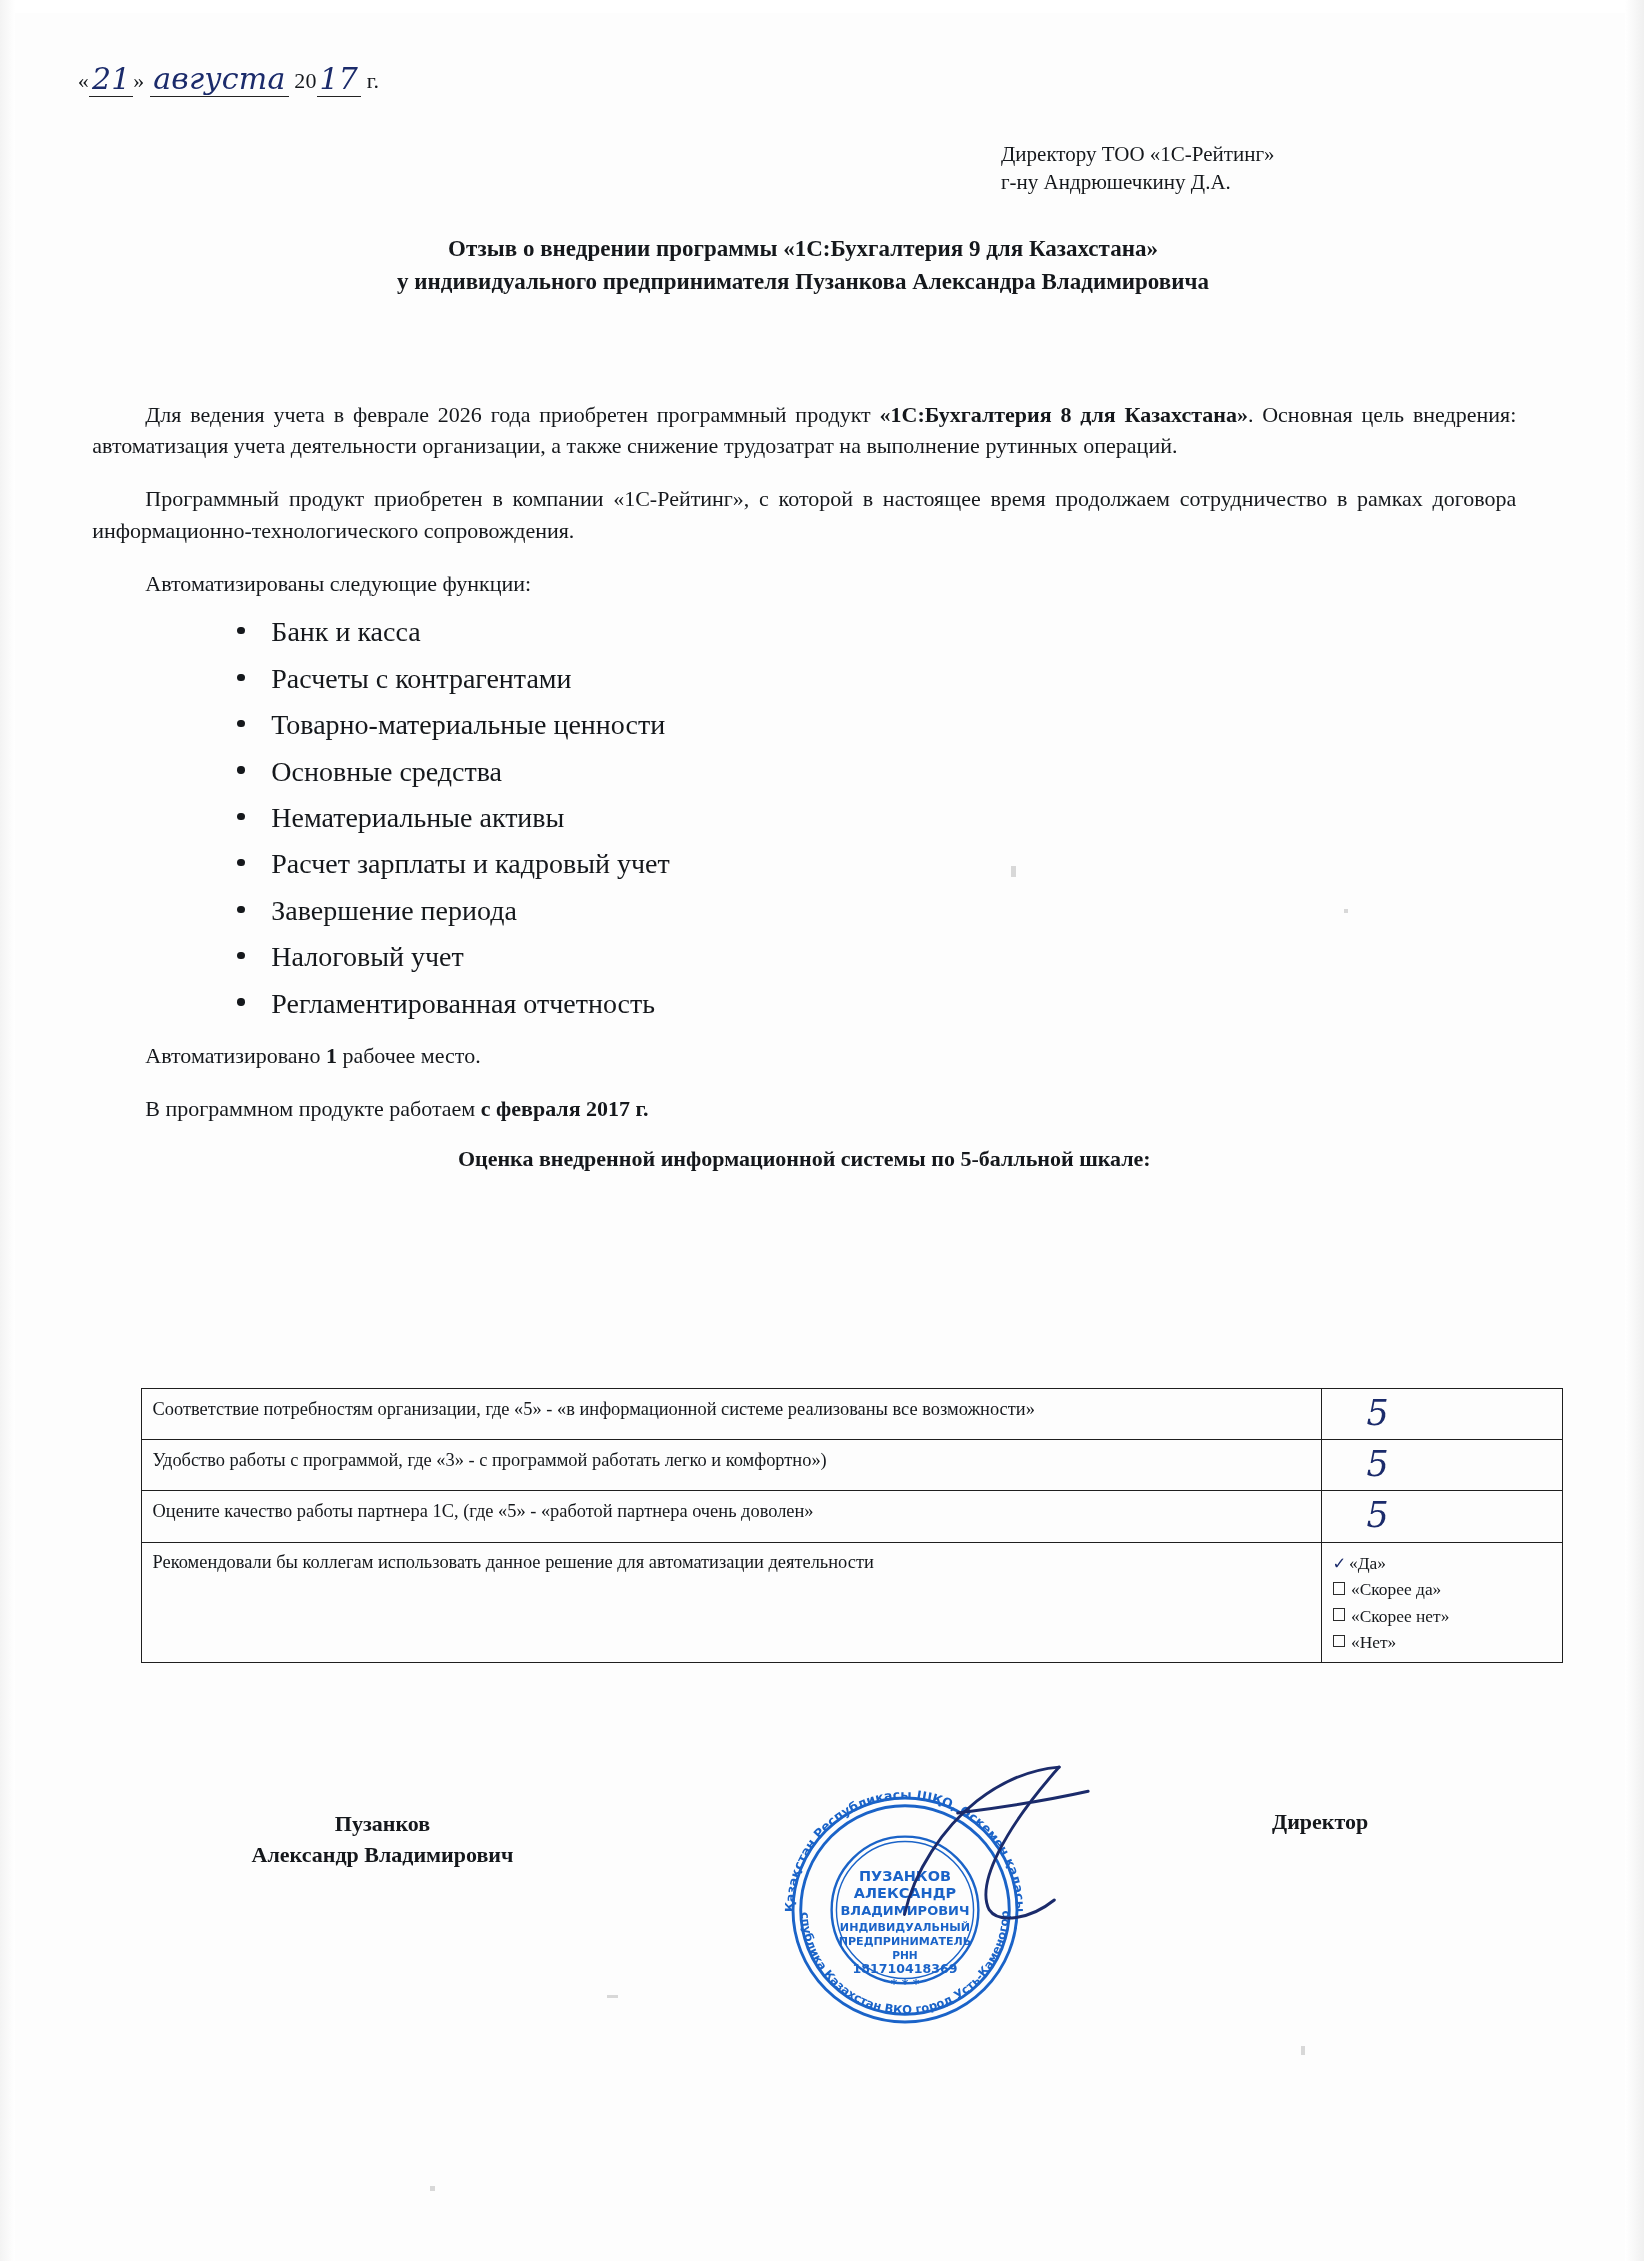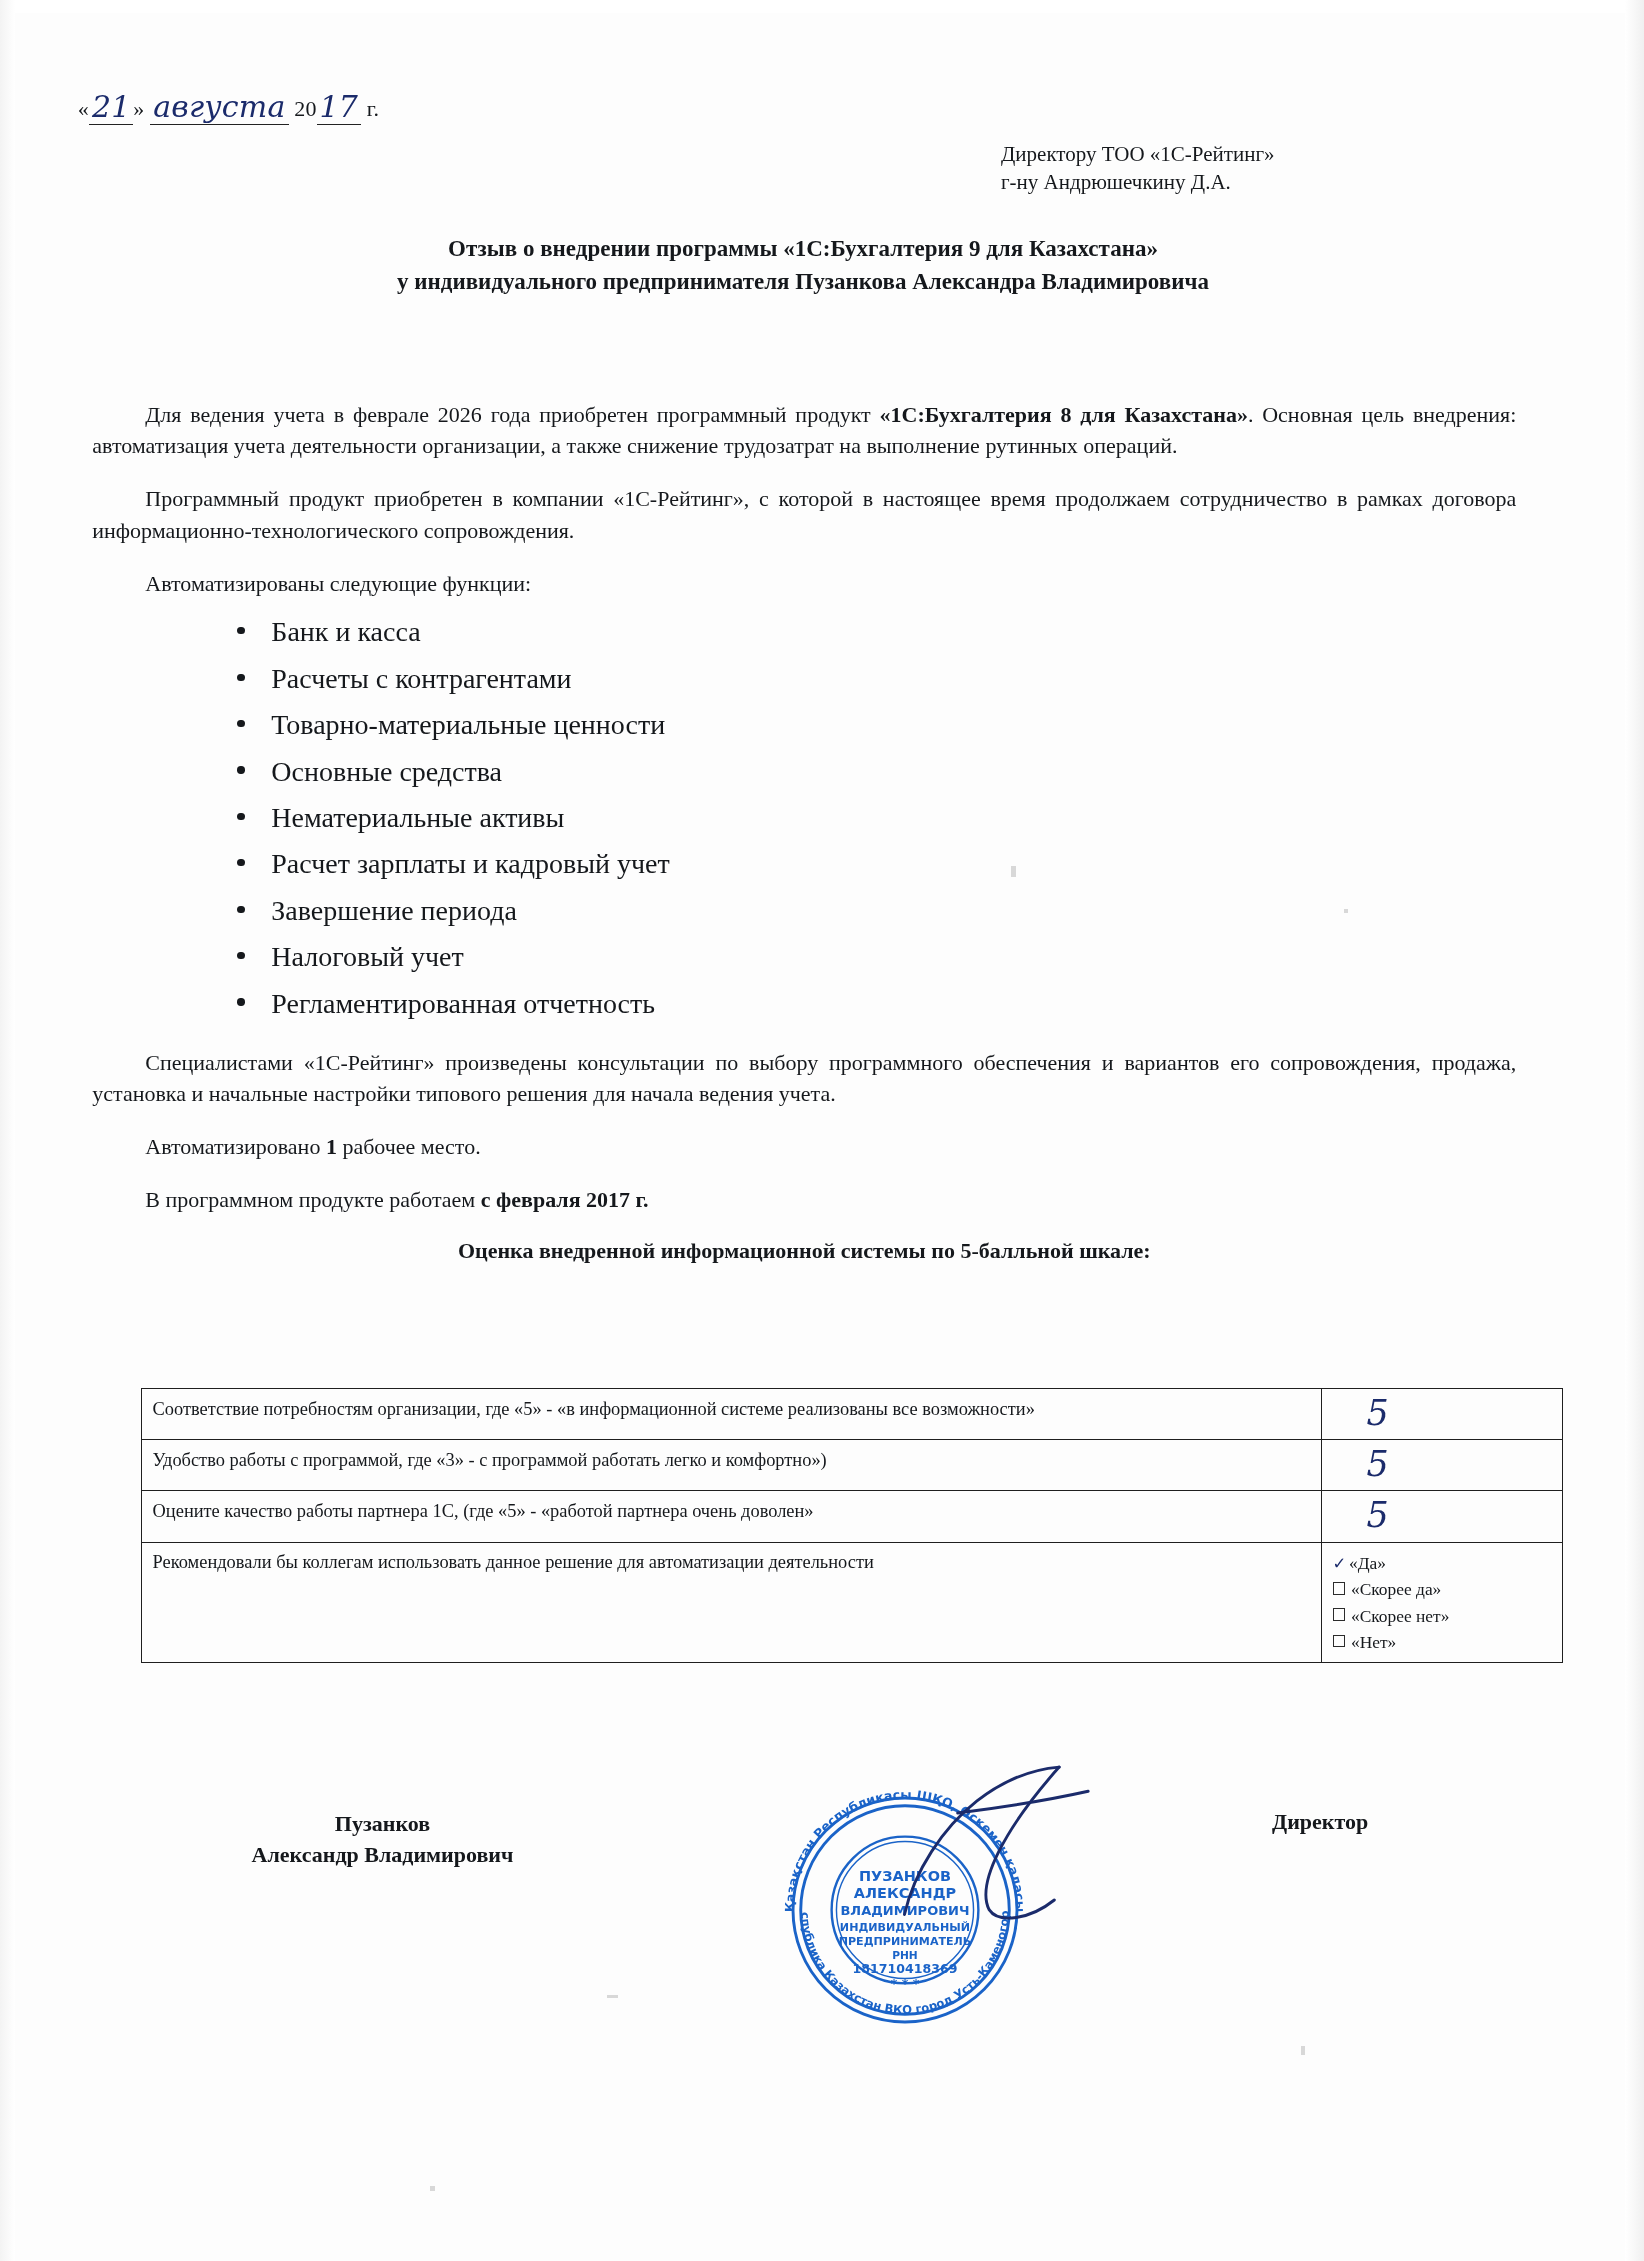--- a/index.html
+++ b/index.html
@@ -57,21 +57,20 @@
     font-size: 30px;
     color: #1b2b6b;
     position: relative;
     top: 2.9px;
     padding: 0 2.9px;
   }
   .date-line .rule {
     display: inline-block;
     border-bottom: 1px solid #222;
     vertical-align: 1.9px;
-    margin-top: 28px;
   }
   .u-wide { min-width: 121px; }
   .u-small { min-width: 34px; }
 
   
   .addressee {
     position: absolute;
     left: 928px;
     top: 140px;
     font-size: 21px;
@@ -277,21 +276,20 @@
         <li>Расчеты с контрагентами</li>
         <li>Товарно-материальные ценности</li>
         <li>Основные средства</li>
         <li>Нематериальные активы</li>
         <li>Расчет зарплаты и кадровый учет</li>
         <li>Завершение периода</li>
         <li>Налоговый учет</li>
         <li>Регламентированная отчетность</li>
       </ul>
 
-      <p class="para para-after">Специалистами «1С-Рейтинг» произведены консультации по выбору программного обеспечения и вариантов его сопровождения, продажа, установка и начальные настройки типового решения для начала ведения учета.</p>
 
       <p class="para nojust"><span>Автоматизировано </span><b>1</b><span> рабочее место.</span></p>
 
       <p class="para nojust"><span>В программном продукте работаем </span><b>с февраля 2017 г.</b></p>
 
       <p class="para centered-bold">Оценка внедренной информационной системы по 5-балльной шкале:</p>
     </div>
 
     <table class="rating-table">
       <tbody>

